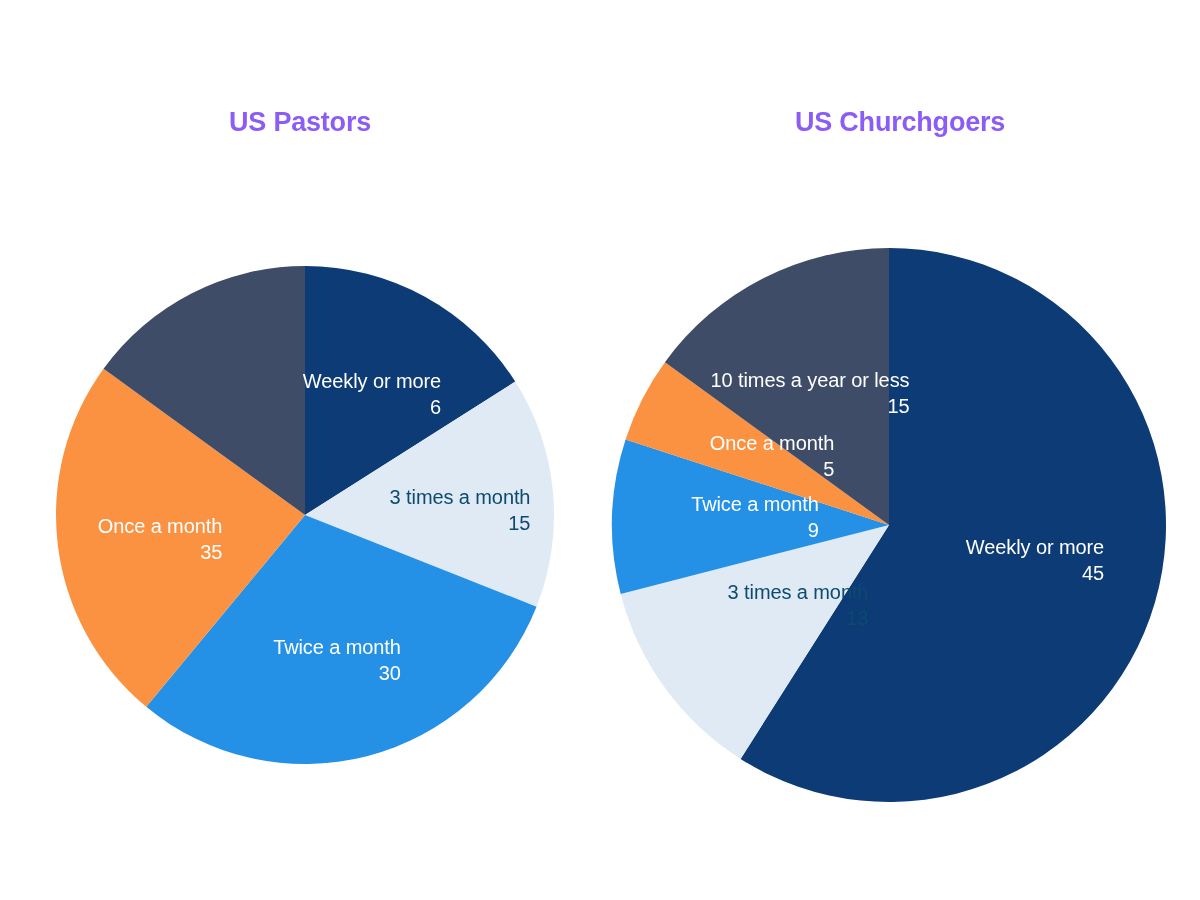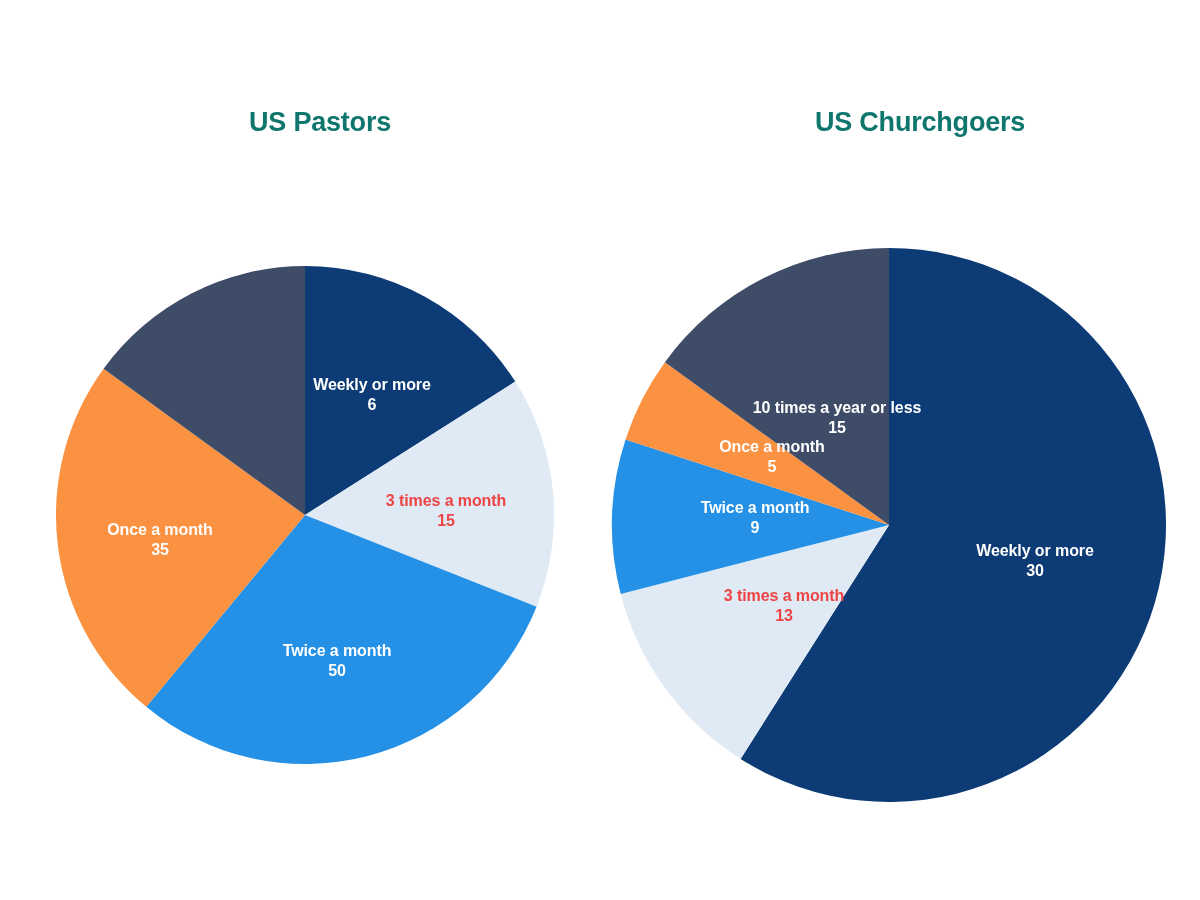--- a/index.html
+++ b/index.html
@@ -30,50 +30,49 @@
   #panel-right { left: 600px; width: 600px; }
 
   .chart-title {
     position: absolute;
     left: 0;
     width: 100%;
     top: 108px;
     text-align: center;
     font-size: 27px;
     font-weight: bold;
-    color: #0f766e;
+    color: #8b5cf6;
     letter-spacing: -0.2px;
     line-height: 1.1;
     white-space: nowrap;
-    padding-left: 20px;
   }
 
   .pie-wrap {
     position: absolute;
   }
   .pie-wrap svg {
     display: block;
     overflow: visible;
   }
 
   .slice-label {
     position: absolute;
     transform: translate(-50%, -50%);
-    text-align: center;
-    font-size: 16px;
-    font-weight: bold;
+    text-align: right;
+    font-size: 20px;
+    font-weight: normal;
     line-height: 1.28;
     white-space: nowrap;
     letter-spacing: -0.1px;
   }
   .slice-label .lbl-name { display: block; }
   .slice-label .lbl-val  { display: block; }
 
   .light-text { color: #ffffff; }
-  .dark-text  { color: #ef4444; }
+  .dark-text  { color: #0c4a6e; margin-left: 14px; }
 </style>
 </head>
 <body>
 
 <div id="figure">
 
   <div class="panel" id="panel-left">
     <div class="chart-title">US Pastors</div>
   </div>
 
@@ -104,41 +103,41 @@
       <div class="slice-label light-text" style="left: 372px; top: 395px;">
         <span class="lbl-name">Weekly or more</span>
         <span class="lbl-val">6</span>
       </div>
       <div class="slice-label dark-text" style="left: 446px; top: 511px;">
         <span class="lbl-name">3 times a month</span>
         <span class="lbl-val">15</span>
       </div>
       <div class="slice-label light-text" style="left: 337px; top: 661px;">
         <span class="lbl-name">Twice a month</span>
-        <span class="lbl-val">50</span>
+        <span class="lbl-val">30</span>
       </div>
       <div class="slice-label light-text" style="left: 160px; top: 540px;">
         <span class="lbl-name">Once a month</span>
         <span class="lbl-val">35</span>
       </div>
       <div class="slice-label light-text" style="left: 1035px; top: 561px;">
         <span class="lbl-name">Weekly or more</span>
-        <span class="lbl-val">30</span>
+        <span class="lbl-val">45</span>
       </div>
       <div class="slice-label dark-text" style="left: 784px; top: 606px;">
         <span class="lbl-name">3 times a month</span>
         <span class="lbl-val">13</span>
       </div>
       <div class="slice-label light-text" style="left: 755px; top: 518px;">
         <span class="lbl-name">Twice a month</span>
         <span class="lbl-val">9</span>
       </div>
       <div class="slice-label light-text" style="left: 772px; top: 457px;">
         <span class="lbl-name">Once a month</span>
         <span class="lbl-val">5</span>
       </div>
-      <div class="slice-label light-text" style="left: 837px; top: 394px; margin-top: 24px;">
+      <div class="slice-label light-text" style="left: 810px; top: 394px;">
         <span class="lbl-name">10 times a year or less</span>
         <span class="lbl-val">15</span>
       </div>
     </div>
 
 </div>
 
 </body></html>

